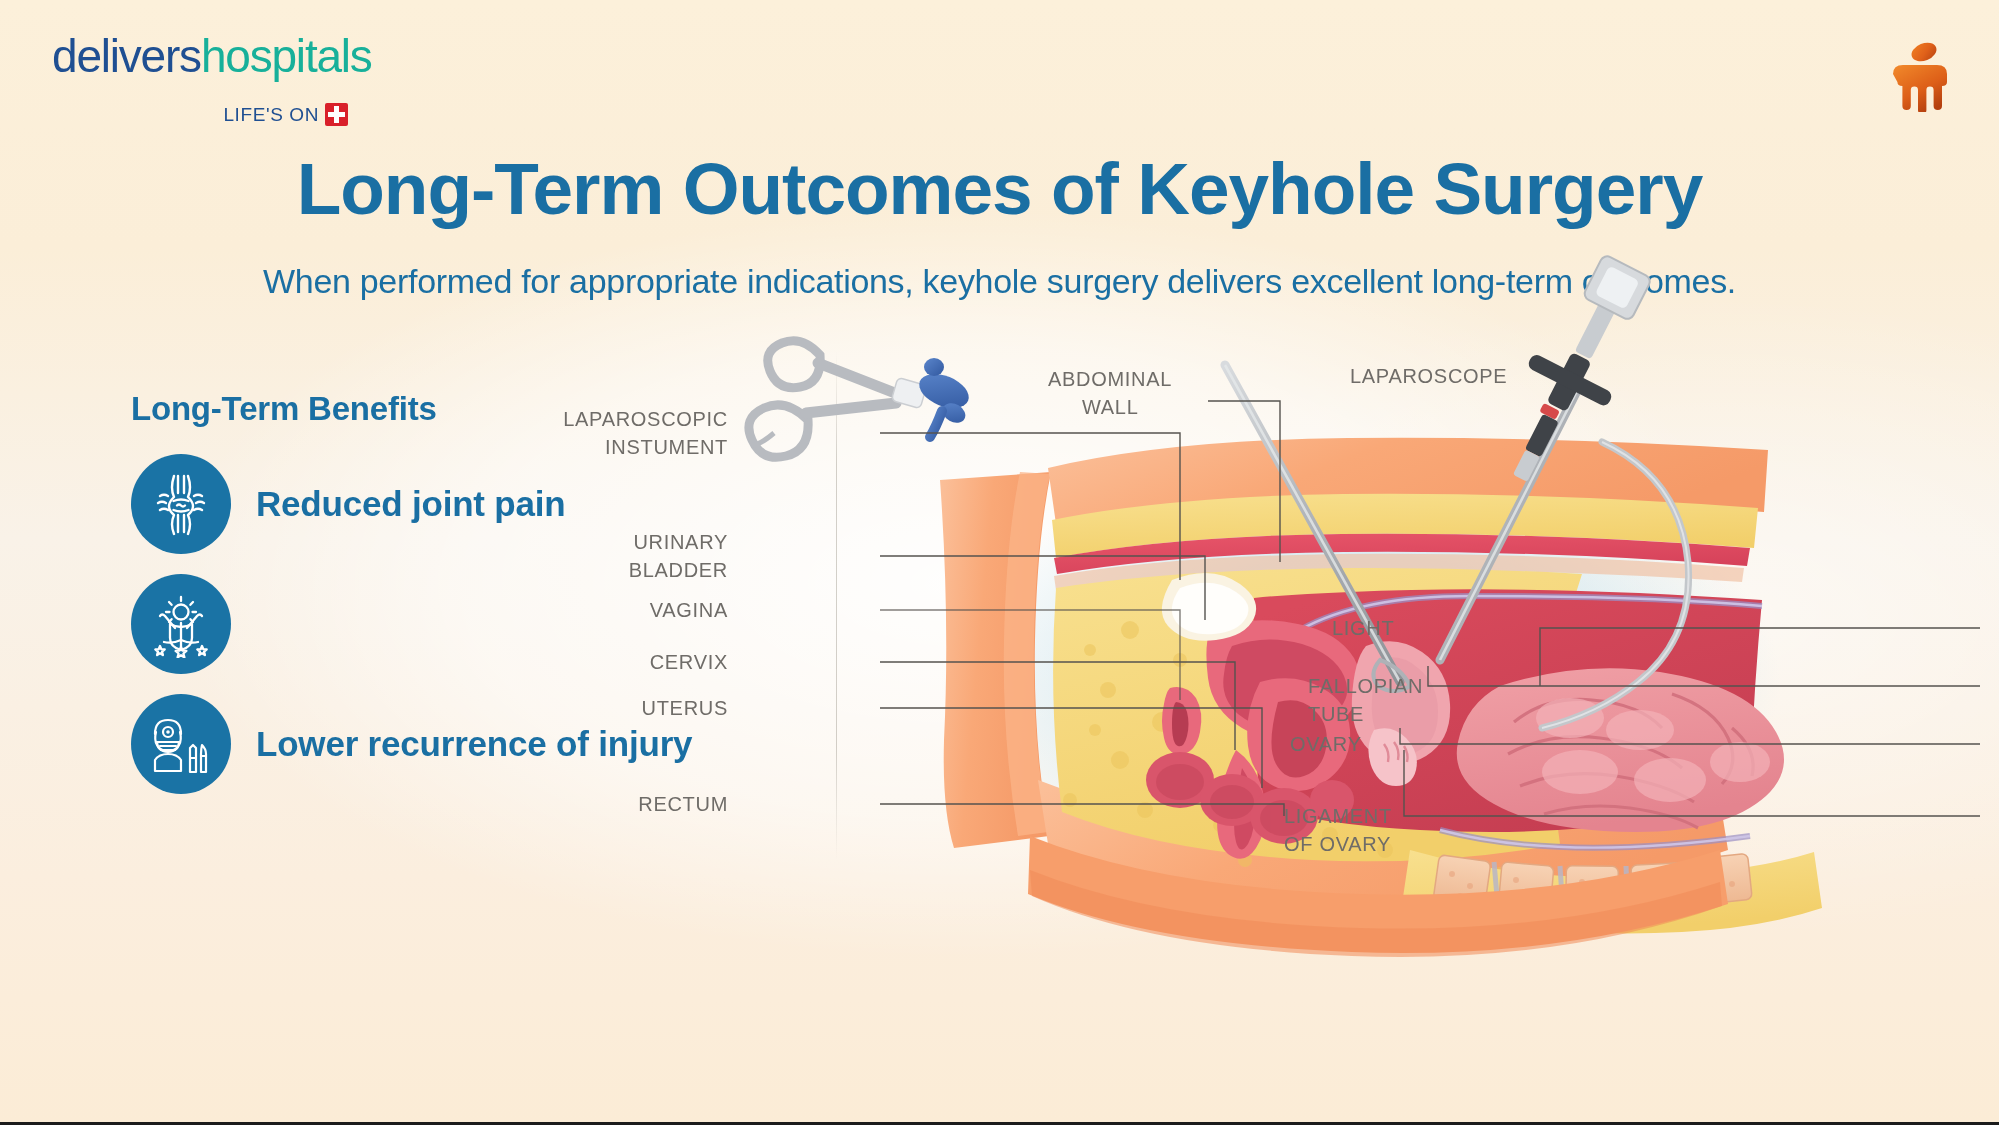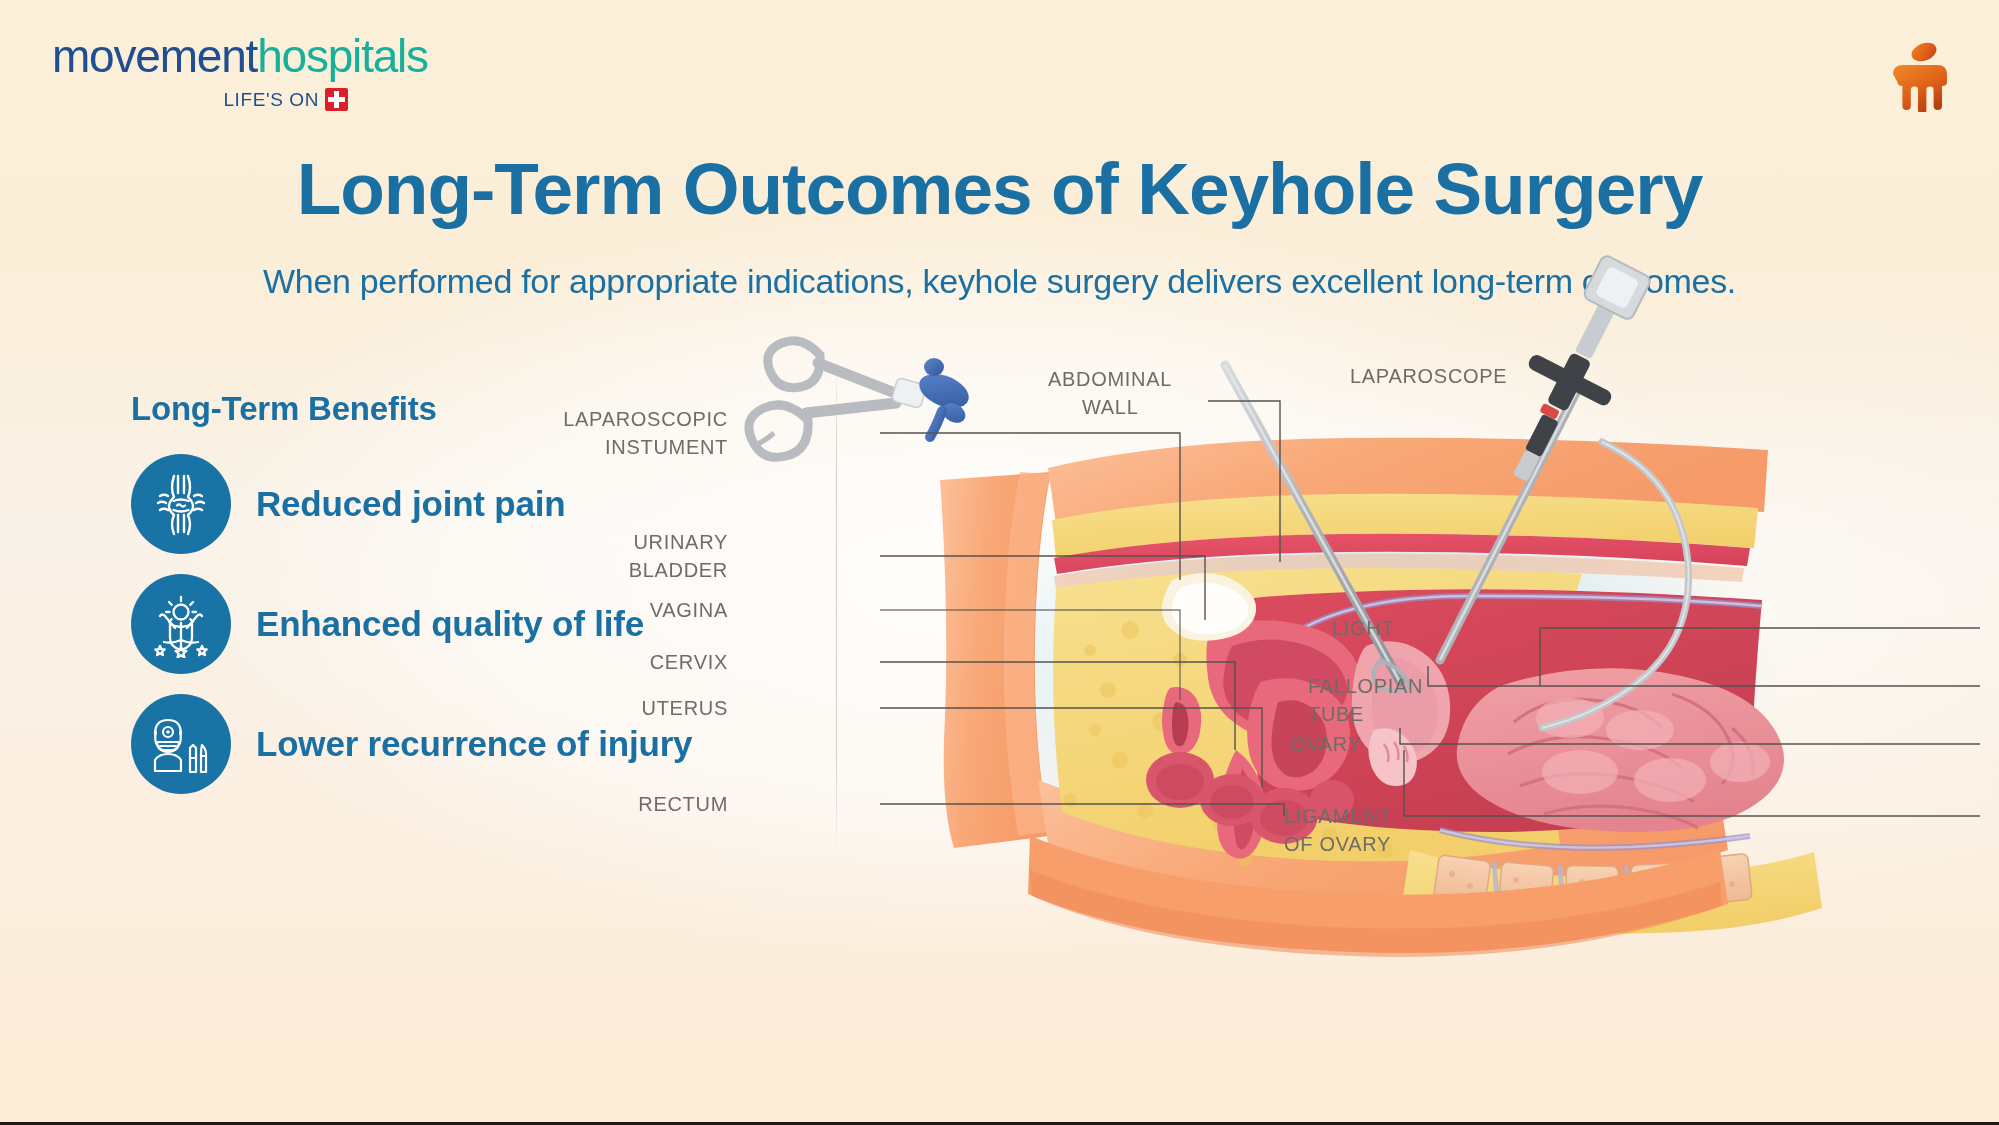--- a/index.html
+++ b/index.html
@@ -53,21 +53,21 @@
     white-space: nowrap;
   }
   .logo-manipal { color: #1f4f92; }
   .logo-hospitals { color: #17b09a; text-align: center; }
   #logo-tagline-row {
     display: flex;
     align-items: center;
     justify-content: flex-end;
     gap: 6px;
     width: 296px;
-    margin-top: 9px;
+    margin-top: 24px;
   }
   #logo-tagline {
     font-size: 19px;
     letter-spacing: 0.6px;
     color: #1f4f92;
     font-weight: 400;
   }
   #logo-cross {
     position: relative;
     width: 23px;
@@ -182,21 +182,21 @@
 </style>
 </head>
 <body>
 
 <div id="stage">
 
   <div id="bg-wash"></div>
   <div id="vdivider"></div>
 
   <div id="logo">
-    <div class="logo-word"><span class="logo-manipal">movement</span><span class="logo-hospitals">hospitals</span></div>
+    <div class="logo-word"><span class="logo-manipal">delivers</span><span class="logo-hospitals">hospitals</span></div>
     <div id="logo-tagline-row">
       <span id="logo-tagline">LIFE'S ON</span>
       <span id="logo-cross"></span>
     </div>
   </div>
 
   <div id="brandmark">
     <svg width="74" height="76" viewBox="0 0 74 76">
       <defs>
         <linearGradient id="orgA" x1="0" y1="0" x2="1" y2="1">
@@ -260,21 +260,20 @@
             <path d="M55 26 q-2 -3 -5 0 l-10 12"></path>
             <path d="M23 34 q11 6 22 0 v14 q0 9 -11 12 q-11 -3 -11 -12 z"></path>
             <path d="M34 36 v24"></path>
             <path d="M34 50 q-9 4 -17 2 M34 50 q9 4 17 2"></path>
             <path d="M13 56 l1.3 3.2 l3.4 .2 l-2.6 2.3 l.8 3.4 l-2.9 -1.9 l-2.9 1.9 l.8 -3.4 l-2.6 -2.3 l3.4 -.2 z"></path>
             <path d="M34 57 l1.5 3.6 l3.9 .3 l-3 2.6 l1 3.9 l-3.4 -2.2 l-3.4 2.2 l1 -3.9 l-3 -2.6 l3.9 -.3 z"></path>
             <path d="M55 56 l1.3 3.2 l3.4 .2 l-2.6 2.3 l.8 3.4 l-2.9 -1.9 l-2.9 1.9 l.8 -3.4 l-2.6 -2.3 l3.4 -.2 z"></path>
           </g>
         </svg>
       </div>
-      <div class="benefit-label">Enhanced quality of life</div>
     </div>
 
     <div class="benefit-row">
       <div class="benefit-icon">
         <svg width="68" height="68" viewBox="0 0 68 68">
           <g fill="none" stroke="#ffffff" stroke-width="2.2" stroke-linecap="round" stroke-linejoin="round">
             <path d="M8 24 q0 -14 13 -14 q13 0 13 14"></path>
             <path d="M9 22 q-2 8 1 13 q3 6 11 6 q8 0 11 -6 q3 -5 1 -13"></path>
             <circle cx="21" cy="22" r="5"></circle>
             <circle cx="21" cy="22" r="1.8" fill="#ffffff" stroke="none"></circle>

